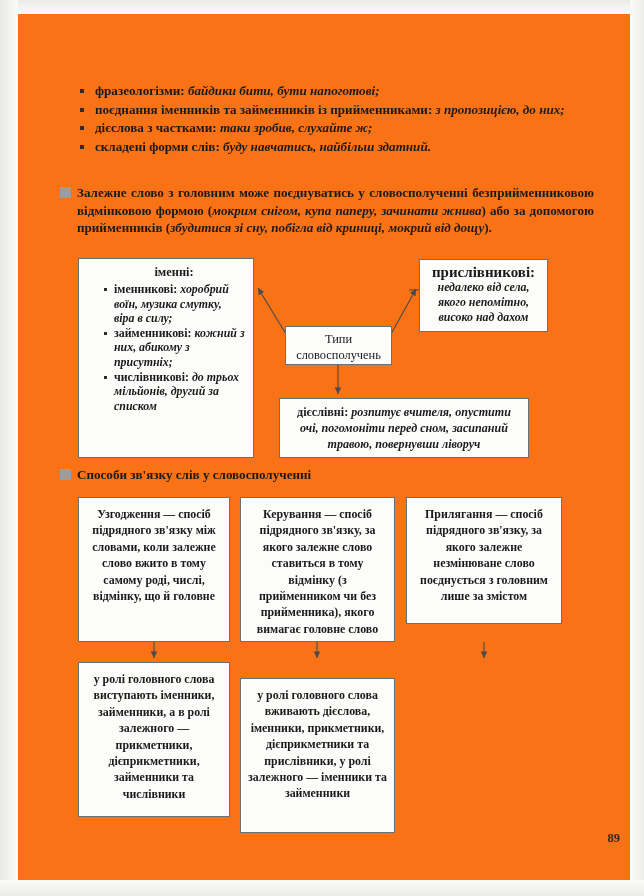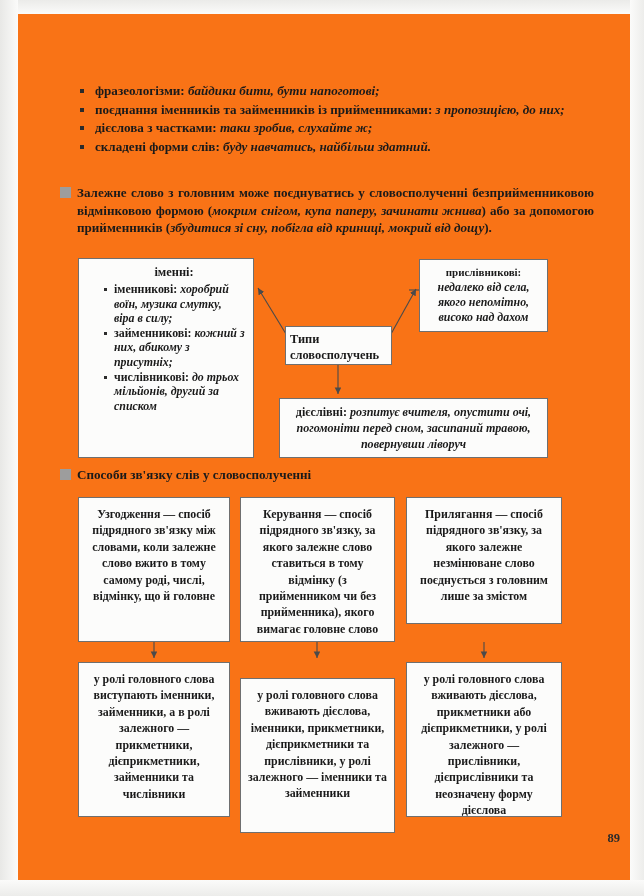--- a/index.html
+++ b/index.html
@@ -98,21 +98,21 @@
   .dbox {
     position: absolute;
     border: 1px solid #6f6f6f;
     background: #fcfcfb;
     box-sizing: border-box;
     pointer-events: auto;
   }
   .dbox-imenni  { left: 78px;  top: 258px; width: 176px; height: 200px; padding: 6px 8px 6px 24px; }
   .dbox-prysl   { left: 419px; top: 259px; width: 129px; height: 73px;  padding: 5px 6px; }
   .dbox-center  { left: 285px; top: 326px; width: 107px; height: 39px;  padding: 4px 4px; }
-  .dbox-diesl   { left: 279px; top: 398px; width: 269px; height: 60px;  padding: 5px 8px; }
+  .dbox-diesl   { left: 279px; top: 398px; width: 250px; height: 60px;  padding: 5px 8px; }
 
   .dbox-title {
     text-align: center;
     font-weight: bold;
     font-size: 12.4px;
     line-height: 15px;
     margin-bottom: 2px;
   }
   .dlist { margin: 0; padding: 0; list-style: none; }
   .dlist li {
@@ -135,30 +135,30 @@
 
   .dbox-prysl .line {
     text-align: center;
     font-size: 11.9px;
     line-height: 15.2px;
     font-style: italic;
     font-weight: bold;
   }
   .dbox-prysl .hdr {
     text-align: center;
-    font-size: 11px;
+    font-size: 15px;
     line-height: 15px;
     font-weight: bold;
     font-style: normal;
   }
   .dbox-center .ctext {
-    text-align: left;
+    text-align: center;
     font-size: 12.4px;
     line-height: 16px;
-    font-weight: bold;
+    font-weight: normal;
   }
   .dbox-diesl .dtext {
     text-align: center;
     font-size: 12.1px;
     line-height: 16px;
     font-weight: bold;
   }
   .dbox-diesl .dtext i { font-style: italic; }
 
   
@@ -299,16 +299,15 @@
   </div>
   <div class="fbox ftop2">
     <b class="kw">Керування</b><span> — </span><span>спосіб підрядного зв'язку, за якого залежне слово ставиться в тому відмінку (з прийменником чи без прийменника), якого вимагає головне слово</span>
   </div>
   <div class="fbox ftop3">
     <b class="kw">Прилягання</b><span> — </span><span>спосіб підрядного зв'язку, за якого залежне незмінюване слово поєднується з головним лише за змістом</span>
   </div>
 
   <div class="fbox fbot1">у ролі головного слова виступають іменники, займенники, а в ролі залежного — прикметники, дієприкметники, займенники та числівники</div>
   <div class="fbox fbot2">у ролі головного слова вживають дієслова, іменники, прикметники, дієприкметники та прислівники, у ролі залежного — іменники та займенники</div>
-  <div class="fbox fbot3">у ролі головного слова вживають дієслова, прикметники або дієприкметники, у ролі залежного — прислівники, дієприслівники та неозначену форму дієслова</div>
 
   <div class="page-number">89</div>
 </div>
 
 </body></html>

